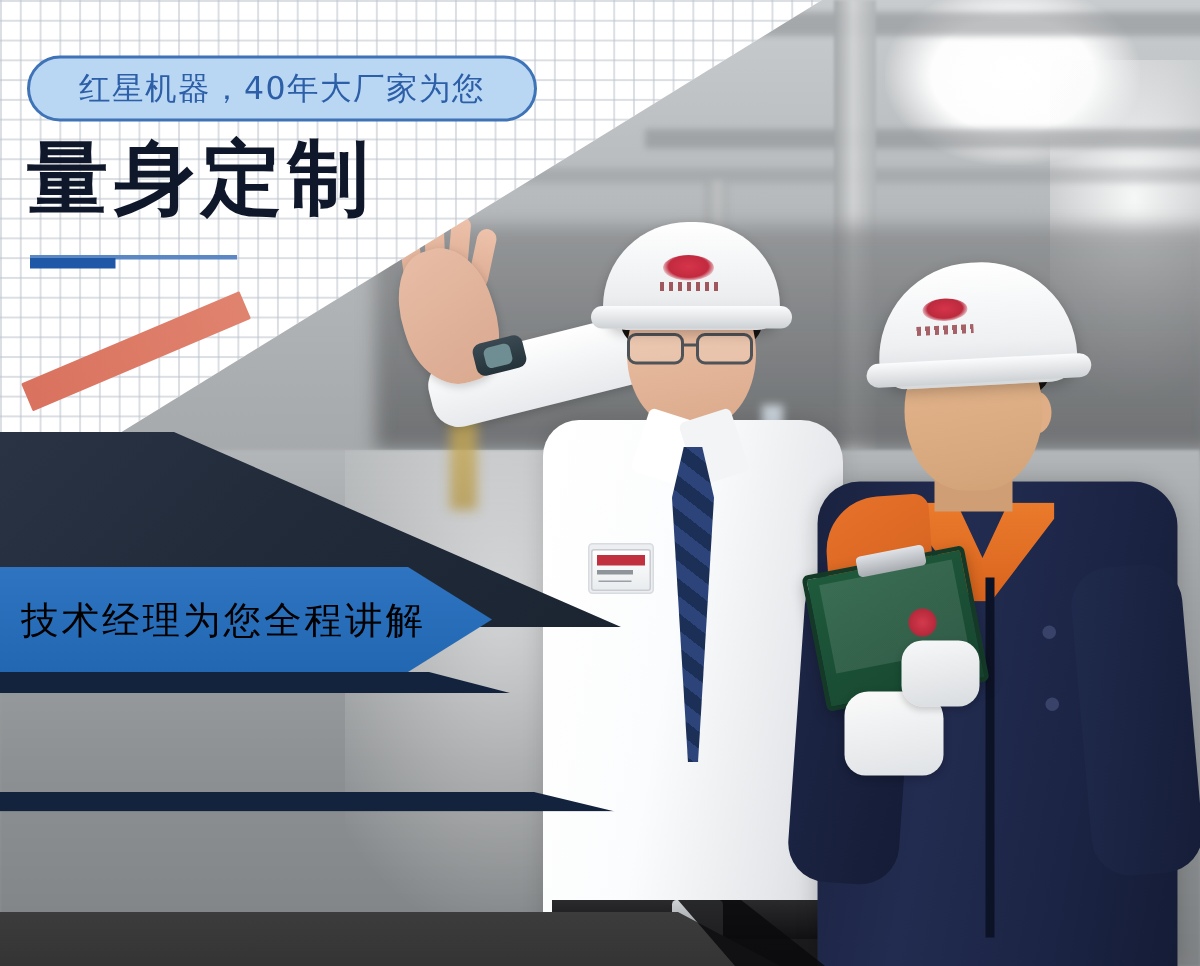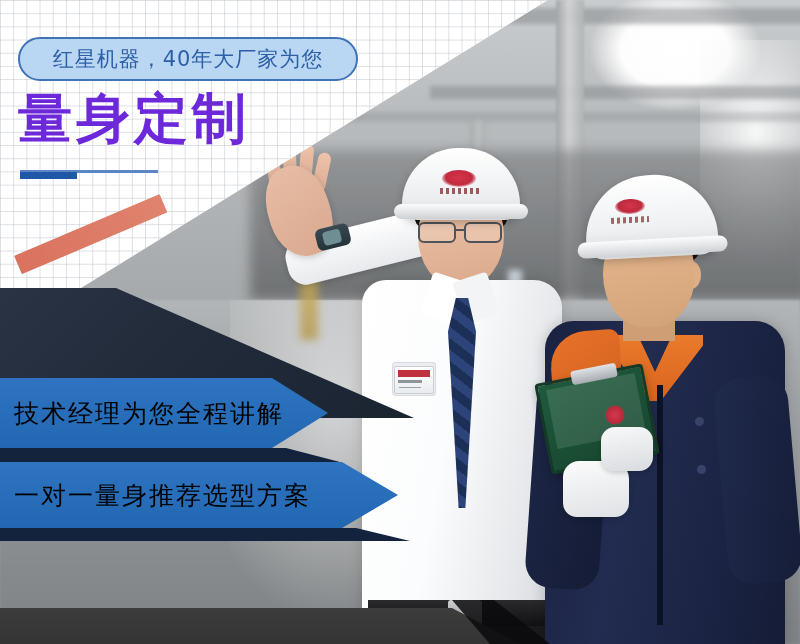--- a/index.html
+++ b/index.html
@@ -190,21 +190,21 @@
     position:absolute;left:18px;top:37px;width:340px;height:44px;
     background:#b9d6f2;border:2px solid #3f73b8;border-radius:22px;
     box-sizing:border-box;display:flex;align-items:center;justify-content:center;
   }
   .badge span{
     font-size:21px;color:#2c5fa8;letter-spacing:1px;line-height:1;
     font-family:"DejaVu Sans","Liberation Sans",sans-serif;
   }
   .bigtitle{
     position:absolute;left:18px;top:92px;
-    font-size:54px;font-weight:bold;color:#6d28d9;letter-spacing:4px;line-height:1;
+    font-size:54px;font-weight:bold;color:#0f172a;letter-spacing:4px;line-height:1;
     font-family:"DejaVu Sans","Liberation Sans",sans-serif;
     text-shadow:0 1px 0 rgba(255,255,255,.4);
   }
   .rule-thin{position:absolute;left:20px;top:170px;width:138px;height:3px;background:#5b87c4;}
   .rule-thick{position:absolute;left:20px;top:172px;width:57px;height:7px;background:#1f58a6;}
 
   
   .bandwrap{position:absolute;left:0;top:0;width:800px;height:644px;}
   .band{position:absolute;left:0;display:flex;align-items:center;}
   .band .fill{position:absolute;left:0;top:0;height:100%;width:100%;
@@ -326,23 +326,19 @@
 
   <div class="bandwrap">
     <div class="shadow shadow1"></div>
     <div class="shadow shadow2"></div>
 
     <div class="band band1">
       <div class="fill"></div>
       <div class="txt">技术经理为您全程讲解</div>
     </div>
 
-    <div class="band band2">
-      <div class="fill"></div>
-      <div class="txt">一对一量身推荐选型方案</div>
-    </div>
 
   </div>
 
   <div class="slab"></div>
   <div class="slabdark"></div>
 
 </div>
 
 </body></html>

